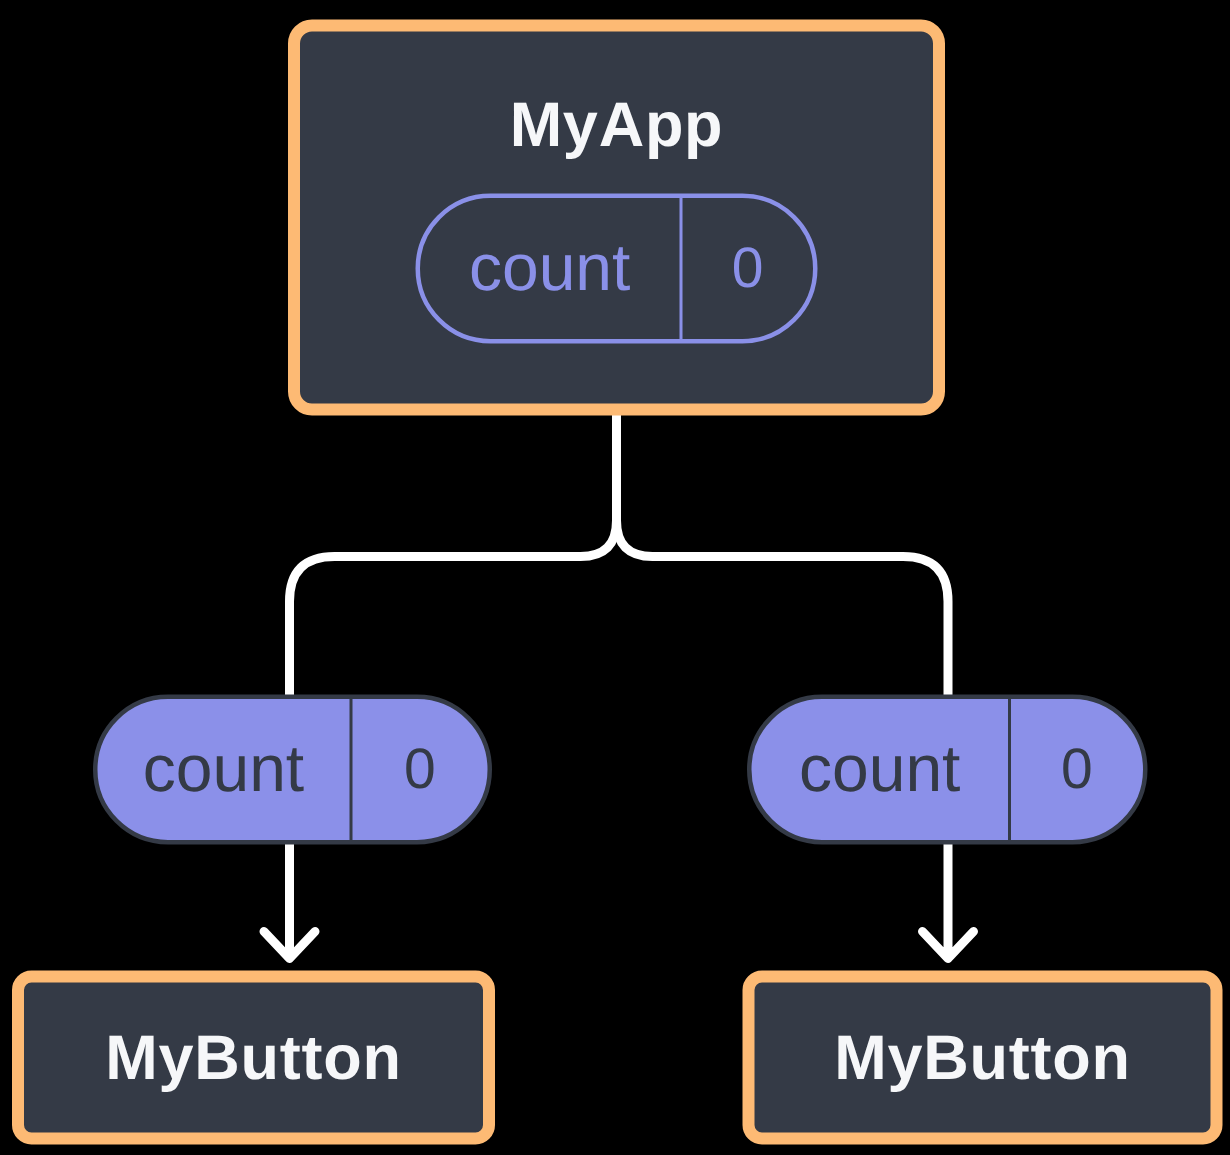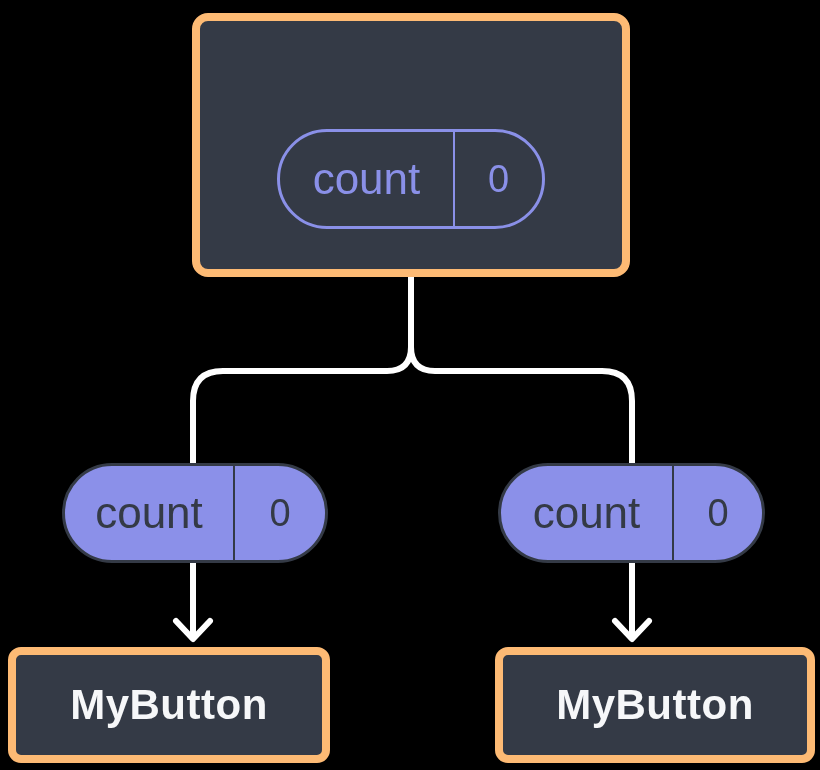--- a/index.html
+++ b/index.html
@@ -59,20 +59,21 @@
 <div class="canvas">
 
   <svg class="connectors" width="820" height="770" viewBox="0 0 820 770">
     <path d="M411 272 V347 Q411 371 387 371 H223 Q193 371 193 401 V466" stroke="#FFFFFF"></path>
     <path d="M411 272 V347 Q411 371 435 371 H602 Q632 371 632 401 V466" stroke="#FFFFFF"></path>
     <path stroke-linecap="round" stroke-linejoin="round" d="M193 560 V636 M176 621 L193 639 L210 621" stroke="#FFFFFF"></path>
     <path stroke-linecap="round" stroke-linejoin="round" d="M632 560 V636 M615 621 L632 639 L649 621" stroke="#FFFFFF"></path>
   </svg>
 
   <div class="box app-box"></div>
+  <div class="title-text app-title">MyApp</div>
 
   <div class="pill pill-outline">
     <div class="seg seg-name">count</div>
     <div class="seg seg-value">0</div>
   </div>
 
   <div class="pill pill-solid left">
     <div class="seg seg-name">count</div>
     <div class="seg seg-value">0</div>
   </div>

